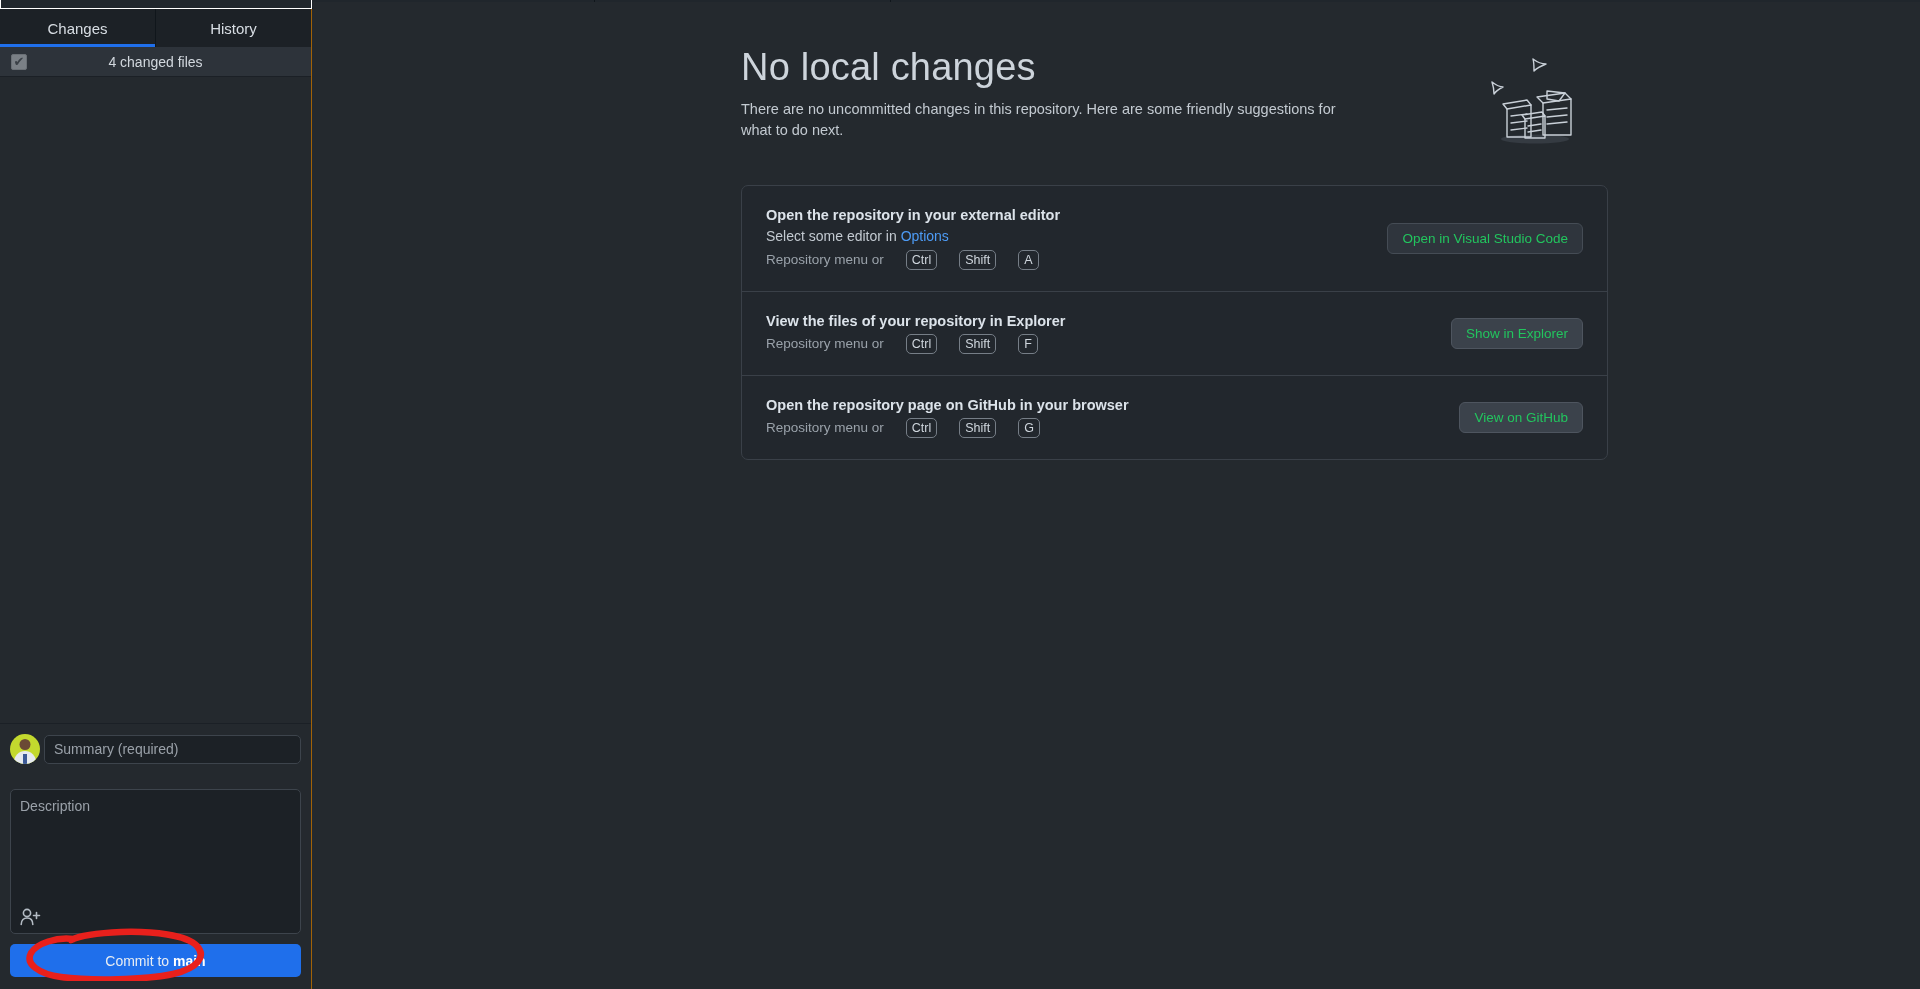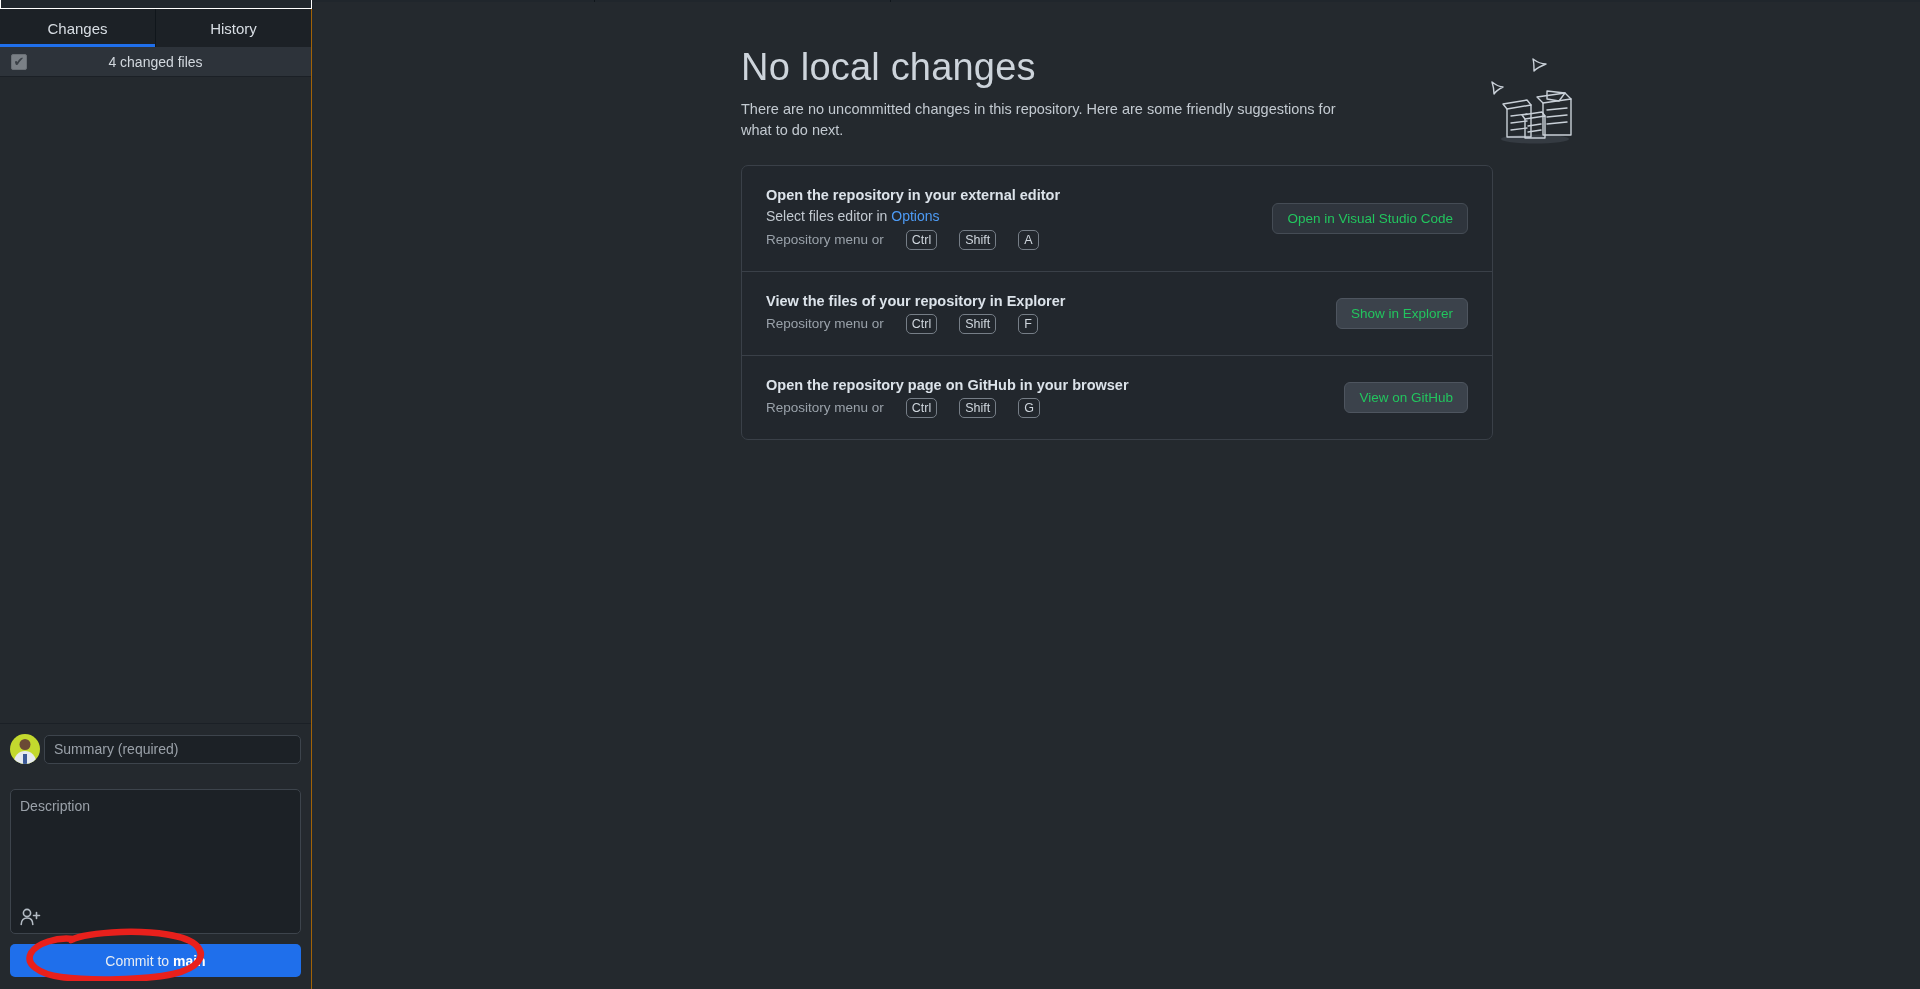--- a/index.html
+++ b/index.html
@@ -136,21 +136,21 @@
   }
   .bs-sub {
     margin-top: 10px; font-size: 14.5px; color: #c3cad1;
     line-height: 1.45; max-width: 625px;
   }
   .bs-art {
     position: absolute; right: 325px; top: 45px;
     width: 120px; height: 100px;
   }
   .cards {
-    margin-top: 24px; width: 752px;
+    margin-top: 44px; width: 867px;
     border: 1px solid #3a4048; border-radius: 7px;
     background: #22272d; overflow: hidden;
   }
   .card {
     display: flex; align-items: center; justify-content: space-between;
     padding: 21px 24px; border-bottom: 1px solid #3a4048;
   }
   .card:last-child { border-bottom: none; }
   .card-left { min-width: 0; }
   .card-title {
@@ -260,21 +260,21 @@
         <path d="M50 72 L47 68 L67 65 L70 69"></path>
         <path d="M53 79 L66 77 M53 85 L66 83"></path>
       </g>
     </svg>
 
     <div class="cards">
 
       <div class="card">
         <div class="card-left">
           <div class="card-title">Open the repository in your external editor</div>
-          <div class="card-sub"><span>Select files editor in </span><a>Options</a></div>
+          <div class="card-sub"><span>Select some editor in </span><a>Options</a></div>
           <div class="card-keys">
             <span>Repository menu or</span>
             <span class="kbd">Ctrl</span>
             <span class="kbd">Shift</span>
             <span class="kbd">A</span>
           </div>
         </div>
         <button class="card-btn">Open in Visual Studio Code</button>
       </div>
 

